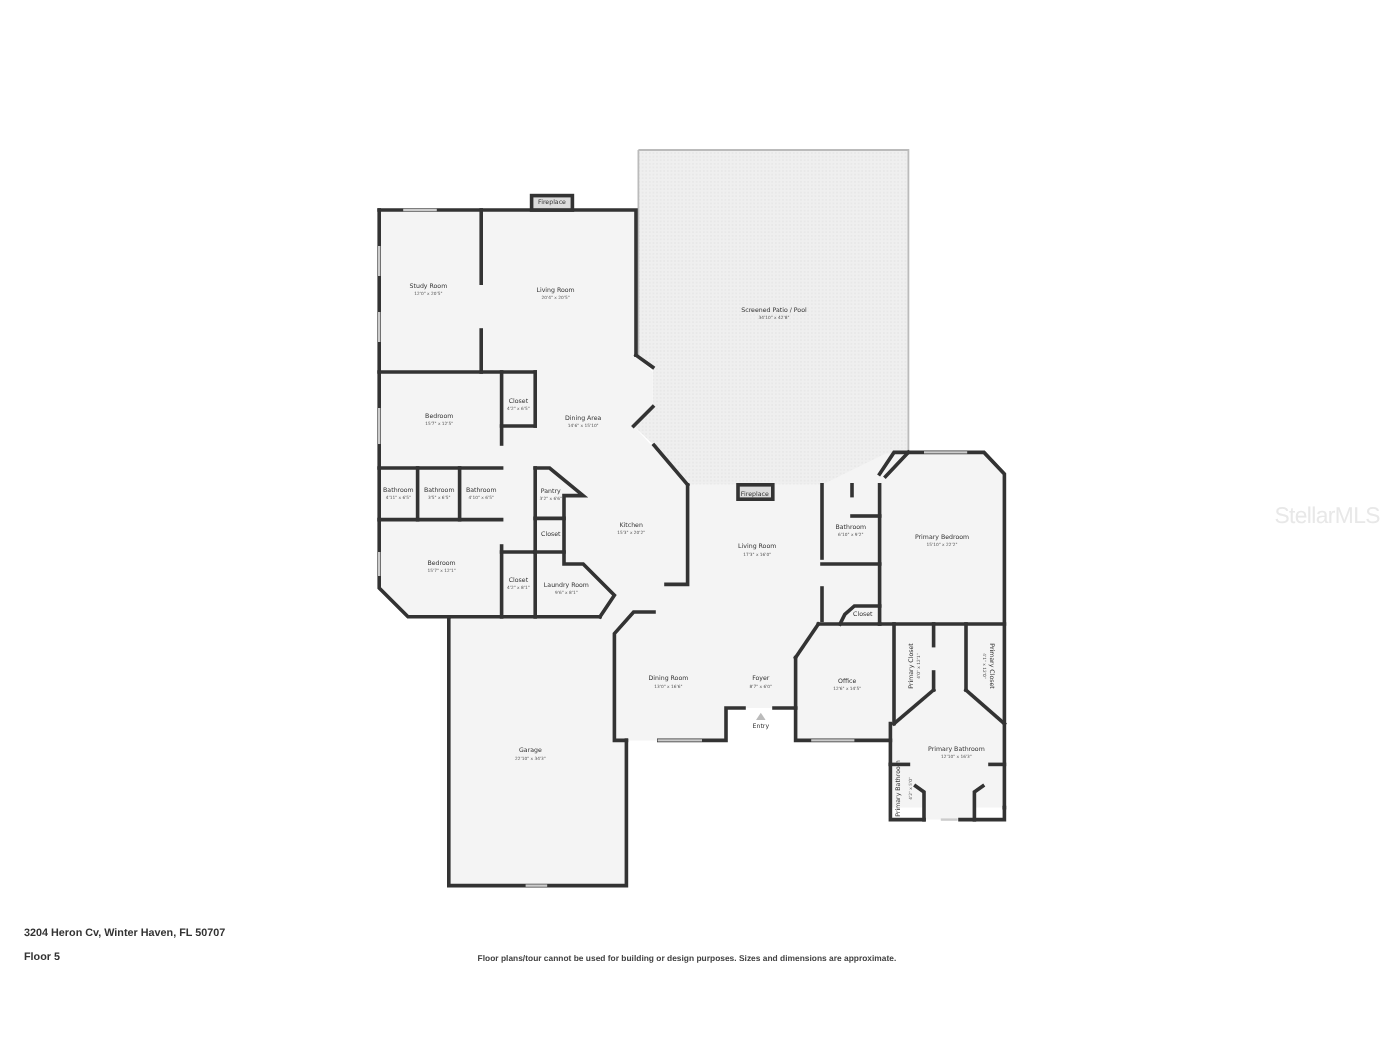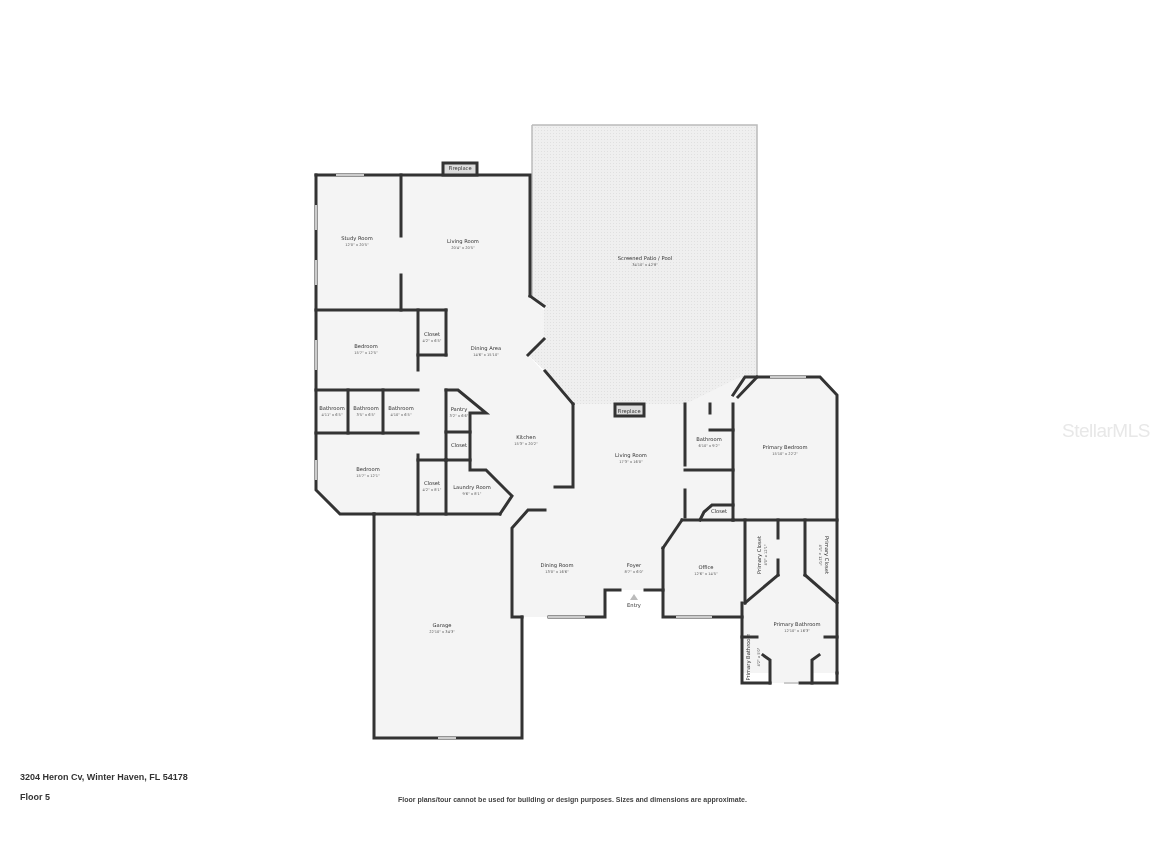--- a/index.html
+++ b/index.html
@@ -201,15 +201,15 @@
       <text x="0" y="0" class="room-label">Primary Bathroom</text>
       <text x="0" y="10" class="room-dim">4'2" x 5'0"</text>
     </g>
 
     <text x="442" y="627" class="room-label">Garage</text>
     <text x="442" y="633" class="room-dim">22'10" x 34'3"</text>
   </g>
 </svg>
 
 <div class="watermark">StellarMLS</div>
-<div class="address">3204 Heron Cv, Winter Haven, FL 54178</div>
+<div class="address">3204 Heron Cv, Winter Haven, FL 50707</div>
 <div class="floor">Floor 5</div>
 <div class="disclaimer">Floor plans/tour cannot be used for building or design purposes. Sizes and dimensions are approximate.</div>
 
 </body></html>

